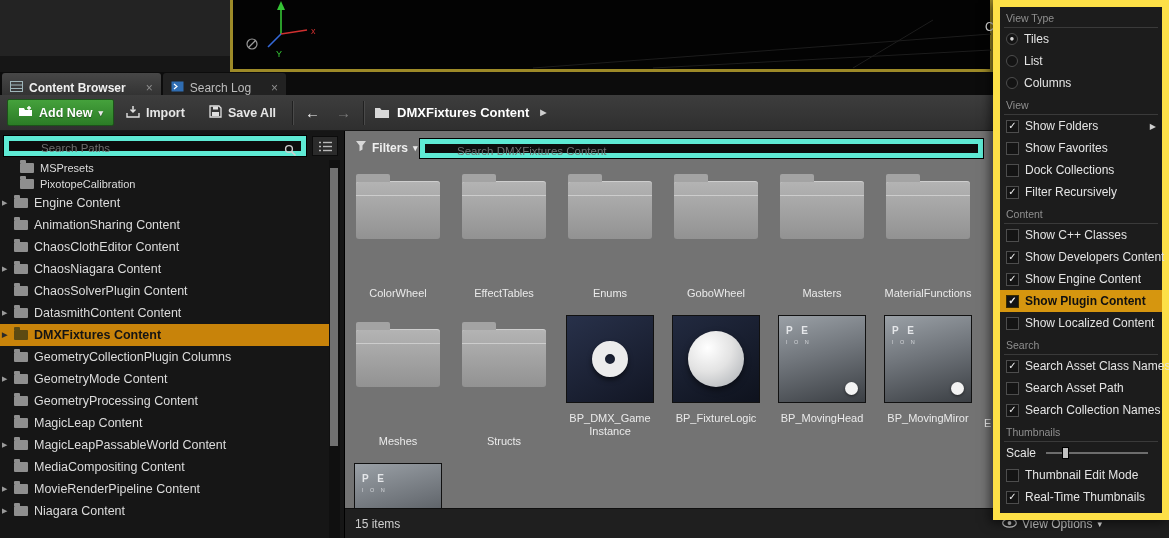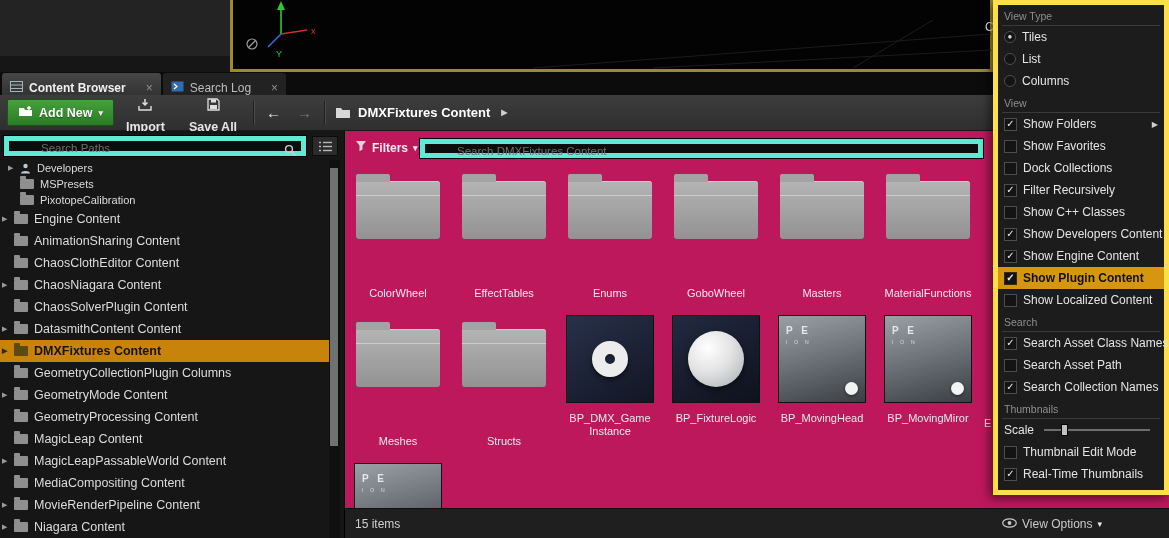--- a/index.html
+++ b/index.html
@@ -25,21 +25,21 @@
   .tab-label { font-size:12px; }
   .tab.active .tab-label { font-weight:bold; }
   .tab-close { color:#8f8f8f; font-size:12px; margin-left:14px; }
   
   .toolbar { position:absolute; left:0; top:95px; width:1169px; height:36px;
     background:linear-gradient(#3d3d3d,#2f2f2f); border-bottom:1px solid #191919;
     display:flex; align-items:center; }
   .btn-addnew { display:flex; align-items:center; gap:6px; margin-left:7px; height:27px; padding:0 10px;
     background:linear-gradient(#45a13c,#2b7c26); border:1px solid #1c521a; border-radius:2px;
     color:#fff; font-weight:bold; font-size:12.5px; text-shadow:0 1px 1px rgba(0,0,0,.4); }
-  .tool-btn { display:flex; align-items:center; gap:6px; padding:0 12px; height:30px; color:#e6e6e6; font-weight:bold; font-size:12.5px;flex-direction:column; }
+  .tool-btn { display:flex; align-items:center; gap:6px; padding:0 12px; height:30px; color:#e6e6e6; font-weight:bold; font-size:12.5px; }
   .tool-sep { width:1px; height:24px; background:#202020; box-shadow:1px 0 0 #4a4a4a; margin:0 4px; }
   .nav-arrow { font-size:15px; padding:0 8px; color:#f0f0f0; font-weight:bold; }
   .nav-arrow.disabled { color:#7a7a7a; }
   .crumb { display:flex; align-items:center; gap:7px; margin-left:6px; color:#fff; font-weight:bold; font-size:13px; }
   .crumb-caret { font-size:8px; color:#cfcfcf; margin-left:4px; }
   .caret { font-size:9px; color:#eaeaea; }
   
   .left-panel { position:absolute; left:0; top:131px; width:345px; height:407px; background:#161616; border-right:1px solid #000; }
   .search-box { position:absolute; background:#0d0d0d; border:5px solid #5eead4; outline:1px solid #000;padding-left:26px; }
   .search-box input { width:100%; height:100%; background:transparent; border:0; outline:0; color:#cfcfcf;
@@ -55,21 +55,21 @@
   .tree-row.selected { background:#C8830A; color:#141414; font-weight:bold; }
   .expander { width:12px; font-size:7px; color:#9a9a9a; text-align:left; flex:0 0 12px; }
   .tree-row.selected .expander { color:#2a2a2a; }
   .tree-folder { width:14px; height:10px; background:#8f8f8f; border-radius:1px; position:relative; margin-right:6px; flex:0 0 14px; }
   .tree-folder::before { content:''; position:absolute; top:-3px; left:0; width:6px; height:3px; background:#8f8f8f; border-radius:1px 1px 0 0; }
   .tree-row.selected .tree-folder, .tree-row.selected .tree-folder::before { background:#5c4a12; }
   .tree-person { margin-right:6px; flex:0 0 11px; display:flex; }
   .scrollbar { position:absolute; left:329px; top:29px; bottom:0; width:11px; background:#101010; }
   .scroll-thumb { position:absolute; left:1px; top:8px; width:8px; height:278px; background:#717171; }
   
-  .main-panel { position:absolute; left:345px; top:131px; width:824px; height:407px; background:#be185d; }
+  .main-panel { position:absolute; left:345px; top:131px; width:824px; height:407px; background:#737373; }
   .filters-btn { position:absolute; left:10px; top:9px; display:flex; align-items:center; gap:5px; color:#efefef; font-size:12px; font-weight:bold; }
   .cb-search { left:75px; top:8px; width:563px; height:19px; }
   .asset-grid { position:absolute; left:5px; top:34px; width:648px; height:343px; overflow:hidden;
     display:flex; flex-wrap:wrap; align-content:flex-start; column-gap:10px; }
   .tile { width:96px; height:148px; }
   .big-folder { width:84px; height:58px; margin:16px auto 0; position:relative; border-radius:3px;
     background:linear-gradient(#b4b4b4,#929292); box-shadow:inset 0 1px 0 rgba(255,255,255,.35); }
   .big-folder::before { content:''; position:absolute; top:-7px; left:0; width:34px; height:8px; background:#a3a3a3; border-radius:2px 2px 0 0; }
   .big-folder::after { content:''; position:absolute; top:14px; left:0; right:0; height:1px; background:rgba(255,255,255,.4); }
   .thumb { height:92px; position:relative; }
@@ -88,21 +88,21 @@
     box-shadow:0 1px 3px rgba(0,0,0,.5); }
   .cap { width:96px; text-align:center; font-size:11px; line-height:13px; color:#eaeaea; }
   .tile.folder .cap { margin-top:14px; }
   .tile.asset-tile .cap { margin-top:9px; }
   .clipped-item-label { position:absolute; left:639px; top:286px; font-size:11px; color:#eaeaea; }
   .cb-footer { position:absolute; left:0; top:377px; width:824px; height:30px; background:#1f1f1f; border-top:1px solid #0f0f0f; }
   .status-text { position:absolute; left:10px; top:8px; color:#cfcfcf; font-size:12px; }
   .view-options-btn { position:absolute; left:657px; top:8px; display:flex; align-items:center; gap:5px; color:#c9c9c9; font-size:12px; }
   
   .vo-menu { position:absolute; left:993px; top:0; width:176px; z-index:10; background:#1c1c1c;
-    border:5px solid #fde047; box-shadow:-3px 3px 10px rgba(0,0,0,.55); padding-bottom:5px; }
+    border:7px solid #fde047; box-shadow:-3px 3px 10px rgba(0,0,0,.55); padding-bottom:5px; }
   .menu-header { color:#8f8f8f; font-size:10.5px; padding:5px 2px 3px; margin:0 4px; border-bottom:1px solid #3a3a3a; }
   .menu-item { display:flex; align-items:center; height:22px; padding:0 6px; color:#e4e4e4; font-size:12px; white-space:nowrap; }
   .menu-item.hl { background:#D6960F; color:#101010; font-weight:bold; }
   .checkbox { width:13px; height:13px; flex:0 0 13px; background:#141414; border:1px solid #4d4d4d; margin-right:6px;
     display:flex; align-items:center; justify-content:center; }
   .checkbox i { font-style:normal; font-size:10px; color:#efefef; line-height:1; }
   .menu-item.hl .checkbox { border-color:#3a2c00; }
   .radio { width:12px; height:12px; flex:0 0 12px; background:#141414; border:1px solid #4d4d4d; border-radius:50%; margin-right:6px;
     display:flex; align-items:center; justify-content:center; }
   .radio i { font-style:normal; font-size:8px; color:#d8d8d8; line-height:1; }
@@ -222,30 +222,20 @@
             <line x1="4" y1="9.5" x2="13" y2="9.5"></line>
             <line x1="0" y1="1.5" x2="2" y2="1.5"></line>
             <line x1="0" y1="5.5" x2="2" y2="5.5"></line>
             <line x1="0" y1="9.5" x2="2" y2="9.5"></line>
           </g>
         </svg>
     </div>
 
     <div class="tree">
       <div class="tree-row small">
-        <span class="expander">▶</span>
-        <span class="tree-person">
-            <svg width="11" height="11">
-              <circle cx="5.5" cy="3" r="2.2" fill="#bcc8d4"></circle>
-              <path d="M1 10.5 c0 -3.2 9 -3.2 9 0 z" fill="#bcc8d4"></path>
-            </svg>
-          </span>
-        <span>Developers</span>
-      </div>
-      <div class="tree-row small">
         <span class="expander"></span>
         <span class="tree-folder"></span>
         <span>MSPresets</span>
       </div>
       <div class="tree-row small">
         <span class="expander"></span>
         <span class="tree-folder"></span>
         <span>PixotopeCalibration</span>
       </div>
       <div class="tree-row">
@@ -491,20 +481,21 @@
         </span>
       <span>Dock Collections</span>
     </div>
     <div class="menu-item">
       <span class="checkbox">
           <i>✓</i>
         </span>
       <span>Filter Recursively</span>
     </div>
 
+    <div class="menu-header">Content</div>
     <div class="menu-item">
       <span class="checkbox">
           <i></i>
         </span>
       <span>Show C++ Classes</span>
     </div>
     <div class="menu-item">
       <span class="checkbox">
           <i>✓</i>
         </span>

